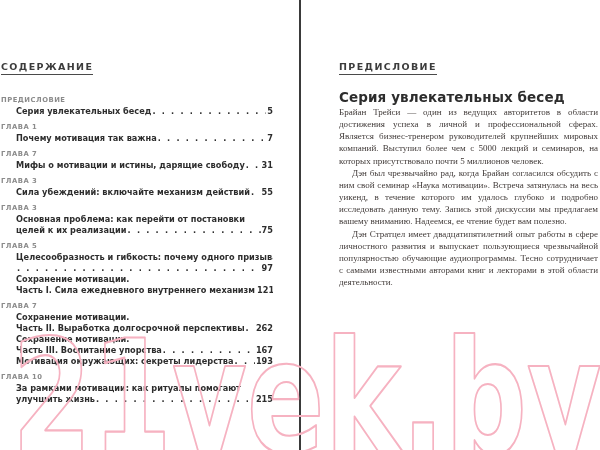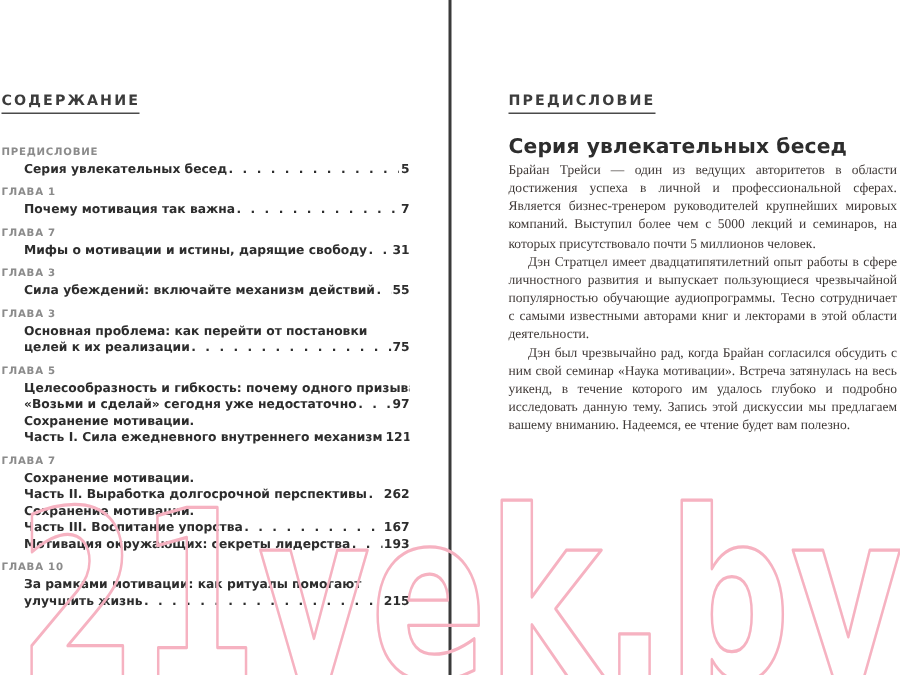--- a/index.html
+++ b/index.html
@@ -133,21 +133,20 @@
           </div>
   </div>
 
   <div class="toc-entry">
     <div class="toc-label">ГЛАВА 5</div>
     <div class="toc-lines">
             <div class="toc-line">
               <span class="toc-title">Целесообразность и гибкость: почему одного призыва</span>
             </div>
             <div class="toc-line">
-              <span class="toc-title">«Возьми и сделай» сегодня уже недостаточно</span>
               <span class="dots">. . . . . . . . . . . . . . . . . . . . . . . . . . . . . . . . . . . . . . . . . . . . . . . . . . . . . . . . . . . . . . . . . . . . . . . . . . . . . . . . . . . . . . . . . . . . . . . . . . . . . . . . . . . . . . . . . . . . . . . .</span>
               <span class="toc-page-num">97</span>
             </div>
           </div>
   </div>
 
   <div class="toc-entry">
     <div class="toc-lines">
             <div class="toc-line">
               <span class="toc-title">Сохранение мотивации.</span>
@@ -213,22 +212,22 @@
 </div>
   </section>
 
   <div class="divider"></div>
 
   <section class="page-right">
     <h2 class="page-header">ПРЕДИСЛОВИЕ</h2>
     <h1 class="preface-title">Серия увлекательных бесед</h1>
     <div class="preface-body">
         <p>Брайан Трейси — один из ведущих авторитетов в области достижения успеха в личной и профессиональной сферах. Является бизнес-тренером руководителей крупнейших мировых компаний. Выступил более чем с 5000 лекций и семинаров, на которых присутствовало почти 5 миллионов человек.</p>
+        <p>Дэн был чрезвычайно рад, когда Брайан согласился обсудить с ним свой семинар «Наука мотивации». Встреча затянулась на весь уикенд, в течение которого им удалось глубоко и подробно исследовать данную тему. Запись этой дискуссии мы предлагаем вашему вниманию. Надеемся, ее чтение будет вам полезно.</p>
         <p>Дэн Стратцел имеет двадцатипятилетний опыт работы в сфере личностного развития и выпускает пользующиеся чрезвычайной популярностью обучающие аудиопрограммы. Тесно сотрудничает с самыми известными авторами книг и лекторами в этой области деятельности.</p>
-        <p>Дэн был чрезвычайно рад, когда Брайан согласился обсудить с ним свой семинар «Наука мотивации». Встреча затянулась на весь уикенд, в течение которого им удалось глубоко и подробно исследовать данную тему. Запись этой дискуссии мы предлагаем вашему вниманию. Надеемся, ее чтение будет вам полезно.</p>
       </div>
   </section>
 
   <svg class="watermark-svg" width="600" height="450" viewBox="0 0 600 450">
     <text x="12" y="452" font-family="DejaVu Sans, sans-serif" font-weight="bold" font-size="156" textLength="590" lengthAdjust="spacingAndGlyphs" fill="none" stroke-width="2.2" stroke-linejoin="round" stroke="#f6b2c1">21vek.by</text>
   </svg>
 
 </div>
 
 </body></html>

